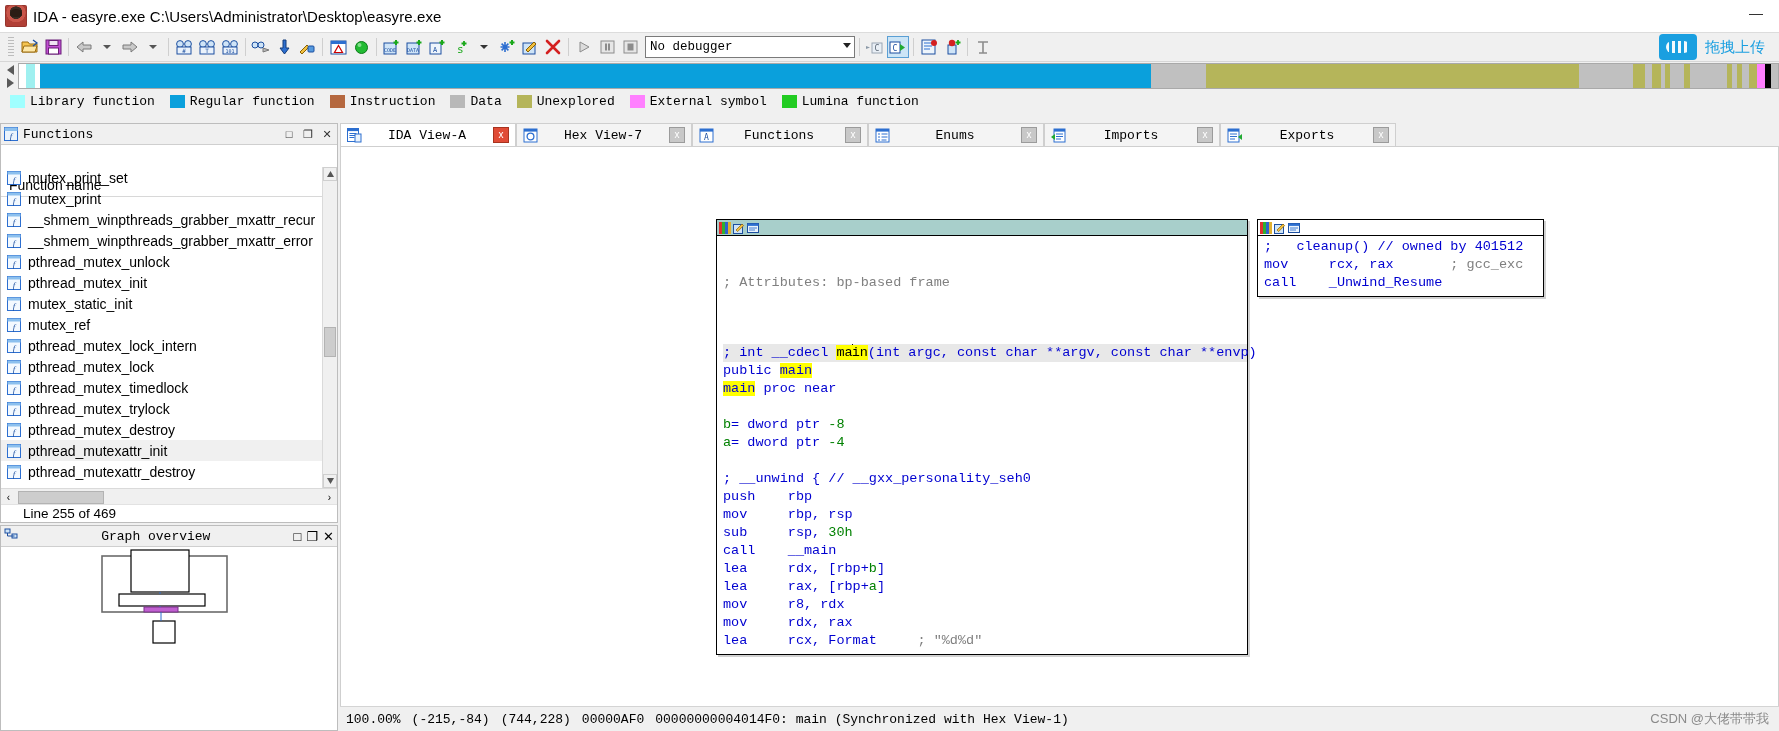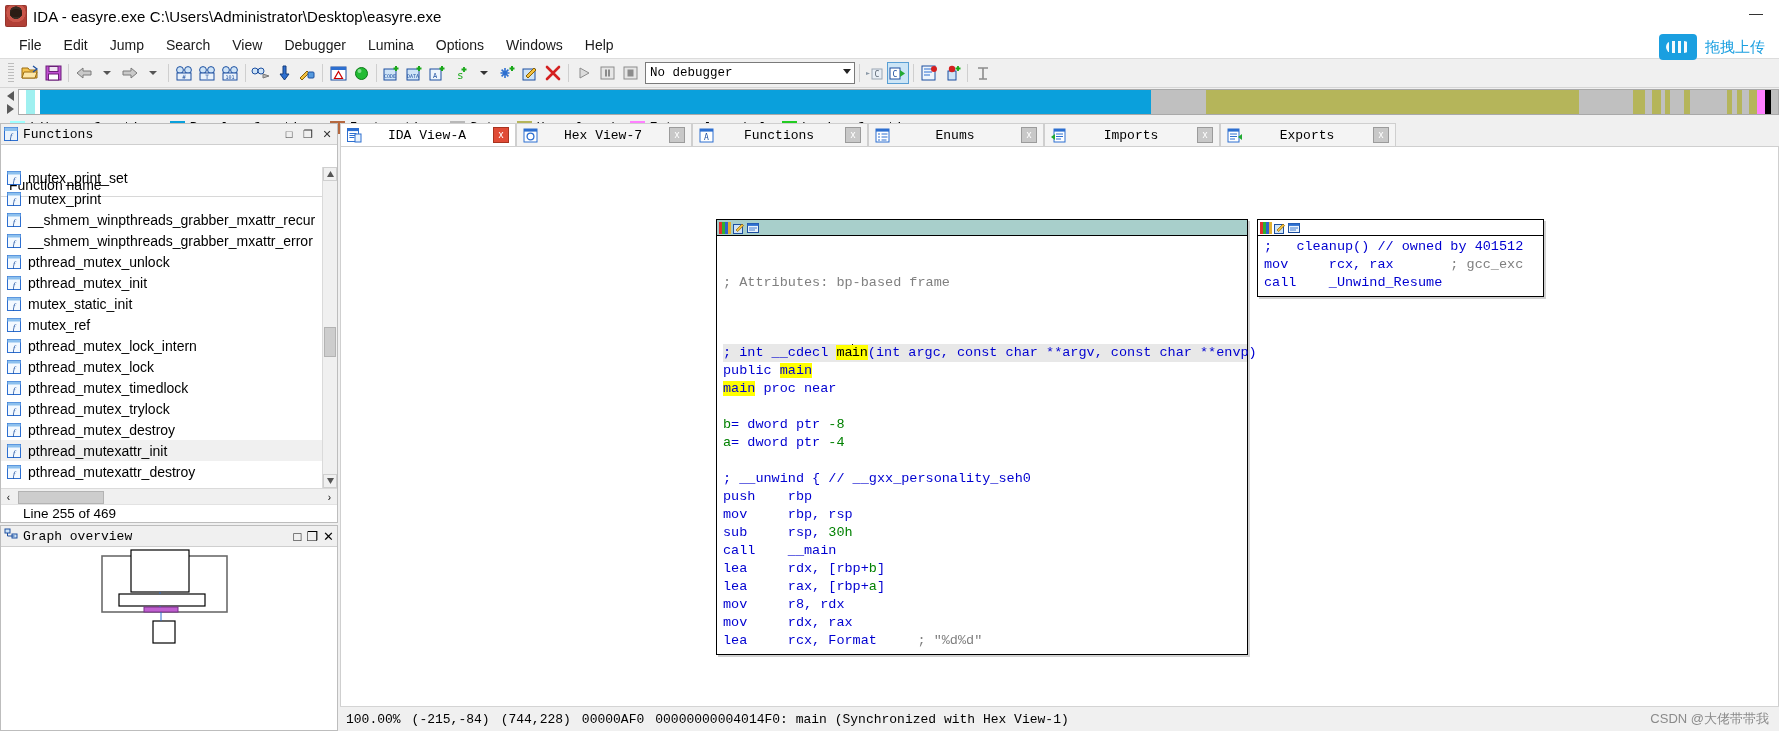--- a/index.html
+++ b/index.html
@@ -86,21 +86,21 @@
   .vscroll{position:absolute;right:0;top:43px;bottom:34px;width:14px;background:#f0f0f0;border-left:1px solid #dadada;}
   .vscroll .up,.vscroll .dn{height:14px;display:flex;align-items:center;justify-content:center;background:#f0f0f0;border:1px solid #cfcfcf;box-sizing:border-box;}
   .vscroll .thumb{position:absolute;left:1px;right:1px;top:160px;height:30px;background:#cdcdcd;border:1px solid #b3b3b3;box-sizing:border-box;}
   .hscroll{position:absolute;left:0;right:0;bottom:17px;height:16px;background:#f0f0f0;border-top:1px solid #dadada;display:flex;align-items:center;}
   .hscroll .lb,.hscroll .rb{width:15px;height:15px;display:flex;align-items:center;justify-content:center;font-size:10px;}
   .hscroll .hthumb{height:13px;width:86px;background:#cdcdcd;border:1px solid #b3b3b3;box-sizing:border-box;margin-left:2px;}
   .fnstatus{position:absolute;left:0;right:0;bottom:0;height:17px;display:flex;align-items:center;padding-left:22px;
      font-size:13.5px;background:#fff;border-top:1px solid #e2e2e2;}
 
   
-  .gopanel{position:absolute;left:0;top:525px;width:338px;height:206px;background:#0369a1;border:1px solid #bdbdbd;box-sizing:border-box;}
+  .gopanel{position:absolute;left:0;top:525px;width:338px;height:206px;background:#0369a1;border:1px solid #bdbdbd;box-sizing:border-box;text-align:center;}
   .gohdr{height:20px;background:#f0f0f0;border-bottom:1px solid #cfcfcf;display:flex;align-items:center;padding:0 3px;gap:5px;}
   .gohdr .gt{font-family:"Liberation Mono",monospace;font-size:13px;flex:1;}
   .gocanvas{position:absolute;left:0;right:0;top:21px;bottom:0;background:#fff;}
 
   
   .graph{position:absolute;left:340px;top:146px;right:0;bottom:24px;background:#fff;border:1px solid #cfcfcf;box-sizing:border-box;overflow:hidden;}
   .gnode{position:absolute;background:#fff;border:1px solid #000;box-shadow:2px 2px 0 rgba(0,0,0,.18);}
   .gnode .nbar{height:15px;background:#a8cfcb;border-bottom:1px solid #000;display:flex;align-items:center;gap:2px;padding-left:2px;}
   .gnode .nbar .ni{width:12px;height:12px;flex:none;}
   .gnode .nbody{padding:2px 0 4px 6px;font-family:"Liberation Mono",monospace;font-size:13.5px;line-height:18px;white-space:pre;}
@@ -123,32 +123,20 @@
 <div class="app">
 
   <div class="titlebar">
     <div class="tb-icon"></div>
     <div class="tb-title">IDA - easyre.exe C:\Users\Administrator\Desktop\easyre.exe</div>
     <div class="win-btns">
       <div class="win-btn">—</div>
     </div>
   </div>
 
-  <div class="menubar">
-    <div class="menu-item">File</div>
-    <div class="menu-item">Edit</div>
-    <div class="menu-item">Jump</div>
-    <div class="menu-item">Search</div>
-    <div class="menu-item">View</div>
-    <div class="menu-item">Debugger</div>
-    <div class="menu-item">Lumina</div>
-    <div class="menu-item">Options</div>
-    <div class="menu-item">Windows</div>
-    <div class="menu-item">Help</div>
-  </div>
 
   <div class="upload-pill">
     <div class="upload-ico"></div>
     <div class="upload-text">拖拽上传</div>
   </div>
 
   <div class="toolbar">
     <div class="grip"></div>
 
     <div class="tbtn">

